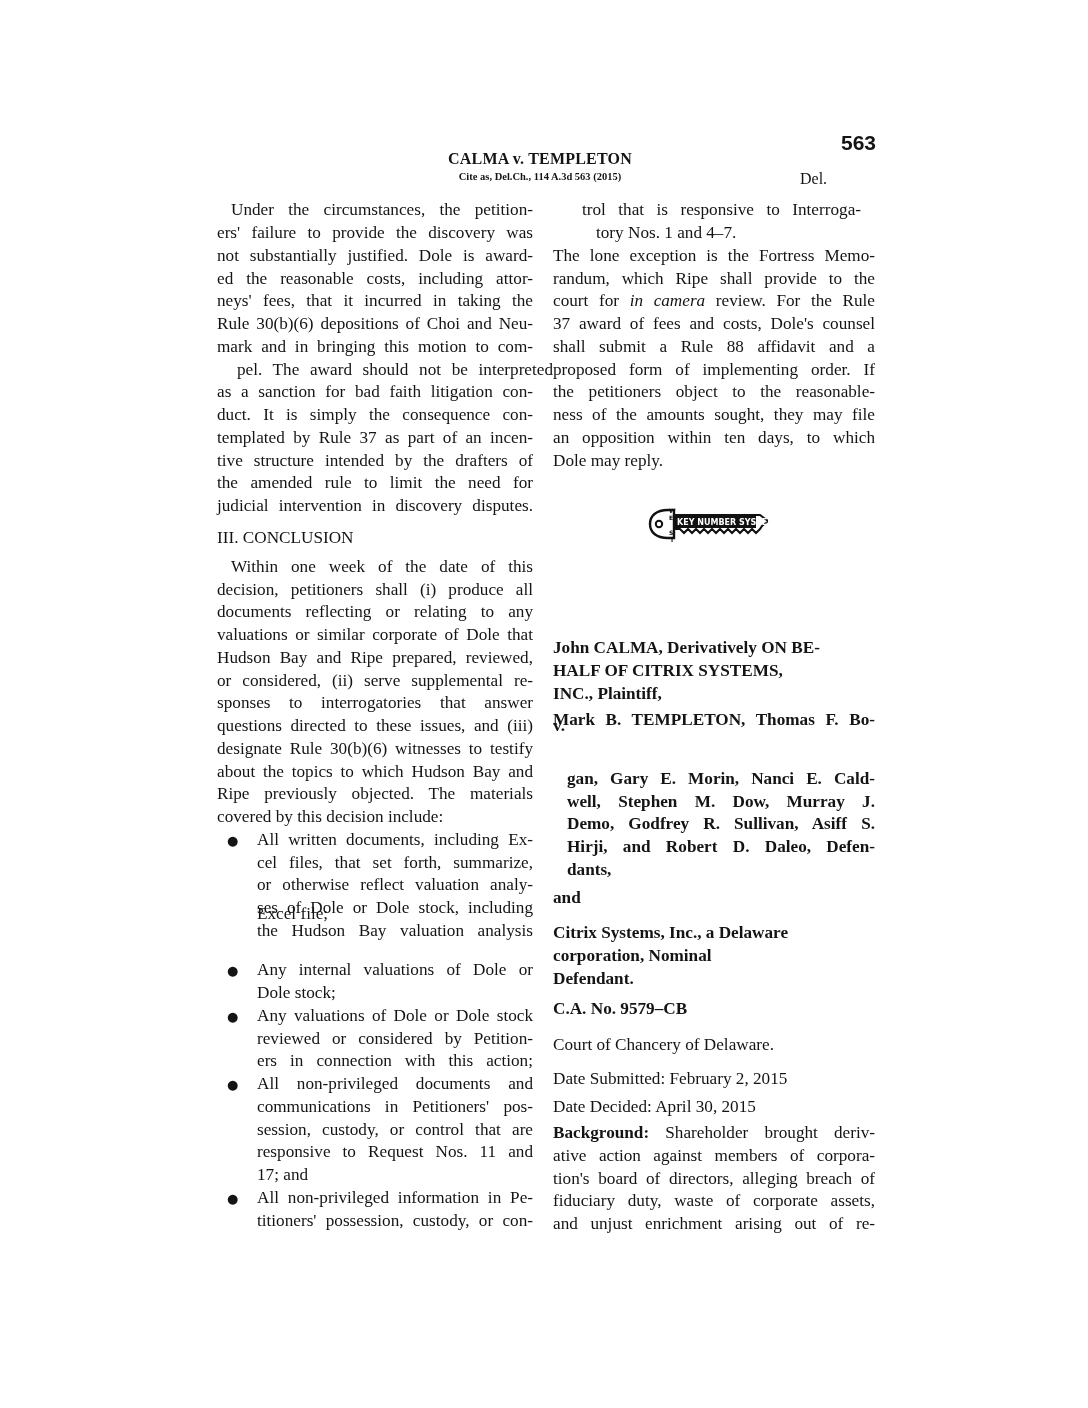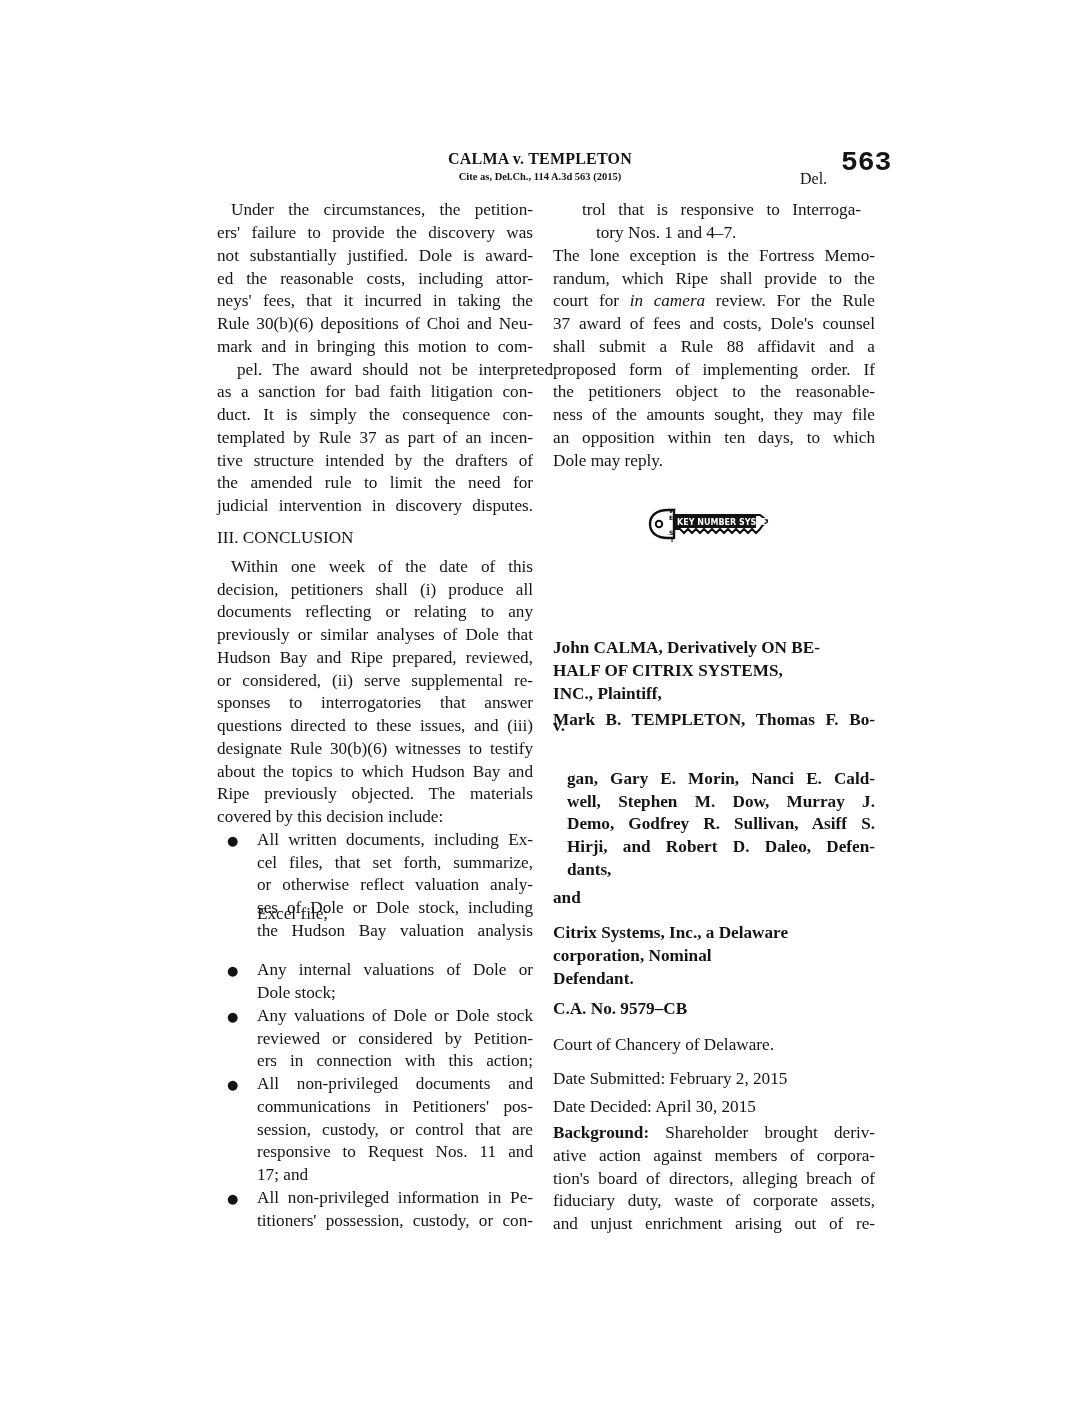--- a/index.html
+++ b/index.html
@@ -6,22 +6,22 @@
   body { width: 1088px; height: 1408px; position: relative; overflow: hidden;
          font-family: "DejaVu Serif", "Liberation Serif", serif; color: #141414; }
   .page { position: absolute; left: 0; top: 0; width: 1088px; height: 1408px; }
 
   .hdr-title { position: absolute; left: 430px; top: 150px; width: 220px; text-align: center;
                font-family: "Liberation Serif", serif; font-weight: bold; font-size: 16px; letter-spacing: 0.2px; }
   .hdr-cite { position: absolute; left: 420px; top: 171px; width: 240px; text-align: center;
               font-family: "Liberation Serif", serif; font-weight: bold; font-size: 10.5px; }
   .hdr-reporter { position: absolute; left: 800px; top: 151px; font-family: Liberation Serif, serif;
                   font-size: 16px; margin-top: 19px; }
-  .hdr-page { position: absolute; left: 841px; top: 147px; font-family: Liberation Mono, monospace;
-              font-weight: bold; font-size: 28px; }
+  .hdr-page { position: absolute; left: 841px; top: 131px; font-family: Liberation Sans, sans-serif;
+              font-weight: bold; font-size: 21px; }
 
   .col { position: absolute; top: 0; }
   .col-left { left: 231px; width: 302px; }
   .col-right { left: 553px; width: 322px; }
 
   .ln { position: absolute; left: 0; height: 22px; line-height: 22px; white-space: nowrap;
         font-family: "Liberation Serif", serif; font-size: 17.2px; }
   .j { text-align: justify; text-align-last: justify; }
   .c { }
   .b { font-weight: bold; }
@@ -59,21 +59,21 @@
       <div class="ln j" style="top:472px;left:-14px;width:316px;">the amended rule to limit the need for</div>
       <div class="ln j" style="top:495px;left:-14px;width:316px;">judicial intervention in discovery disputes.</div>
     </div>
 
     <div class="ln c" style="top:527px;left:-14px;width:316px;">III.  CONCLUSION</div>
 
     <div>
       <div class="ln j" style="top:556px;left:0;width:302px;">Within one week of the date of this</div>
       <div class="ln j" style="top:579px;left:-14px;width:316px;">decision, petitioners shall (i) produce all</div>
       <div class="ln j" style="top:601px;left:-14px;width:316px;">documents reflecting or relating to any</div>
-      <div class="ln j" style="top:624px;left:-14px;width:316px;">previously or similar analyses of Dole that</div>
+      <div class="ln j" style="top:624px;left:-14px;width:316px;">valuations or similar corporate of Dole that</div>
       <div class="ln j" style="top:647px;left:-14px;width:316px;">Hudson Bay and Ripe prepared, reviewed,</div>
       <div class="ln j" style="top:670px;left:-14px;width:316px;">or considered, (ii) serve supplemental re-</div>
       <div class="ln j" style="top:692px;left:-14px;width:316px;">sponses to interrogatories that answer</div>
       <div class="ln j" style="top:715px;left:-14px;width:316px;">questions directed to these issues, and (iii)</div>
       <div class="ln j" style="top:738px;left:-14px;width:316px;">designate Rule 30(b)(6) witnesses to testify</div>
       <div class="ln j" style="top:761px;left:-14px;width:316px;">about the topics to which Hudson Bay and</div>
       <div class="ln j" style="top:783px;left:-14px;width:316px;">Ripe previously objected.  The materials</div>
       <div class="ln" style="top:806px;left:-14px;">covered by this decision include:</div>
     </div>
 

